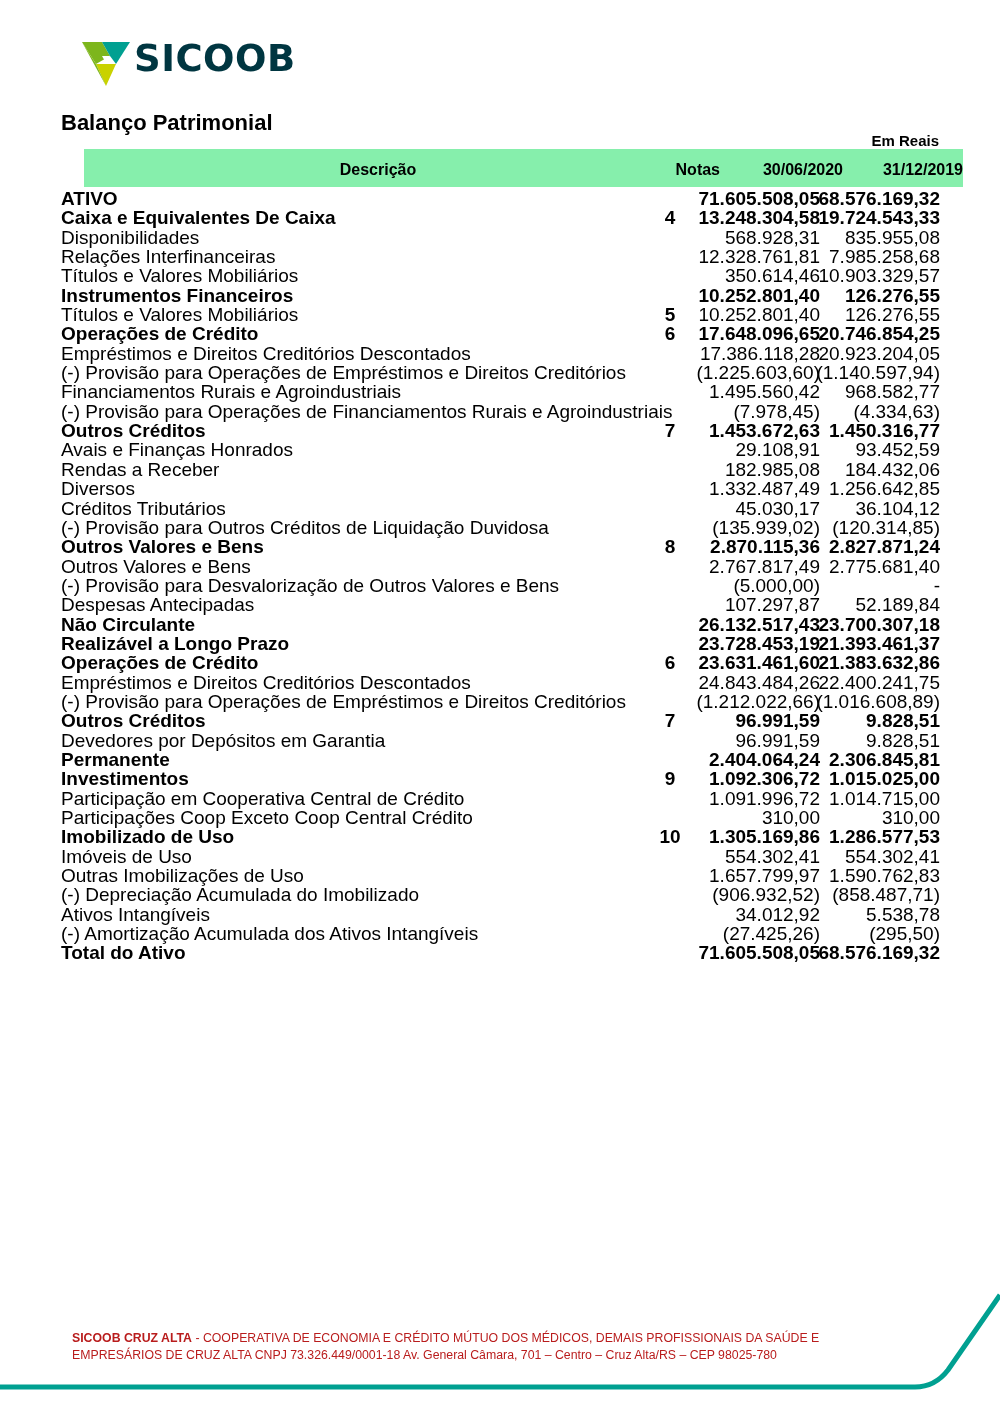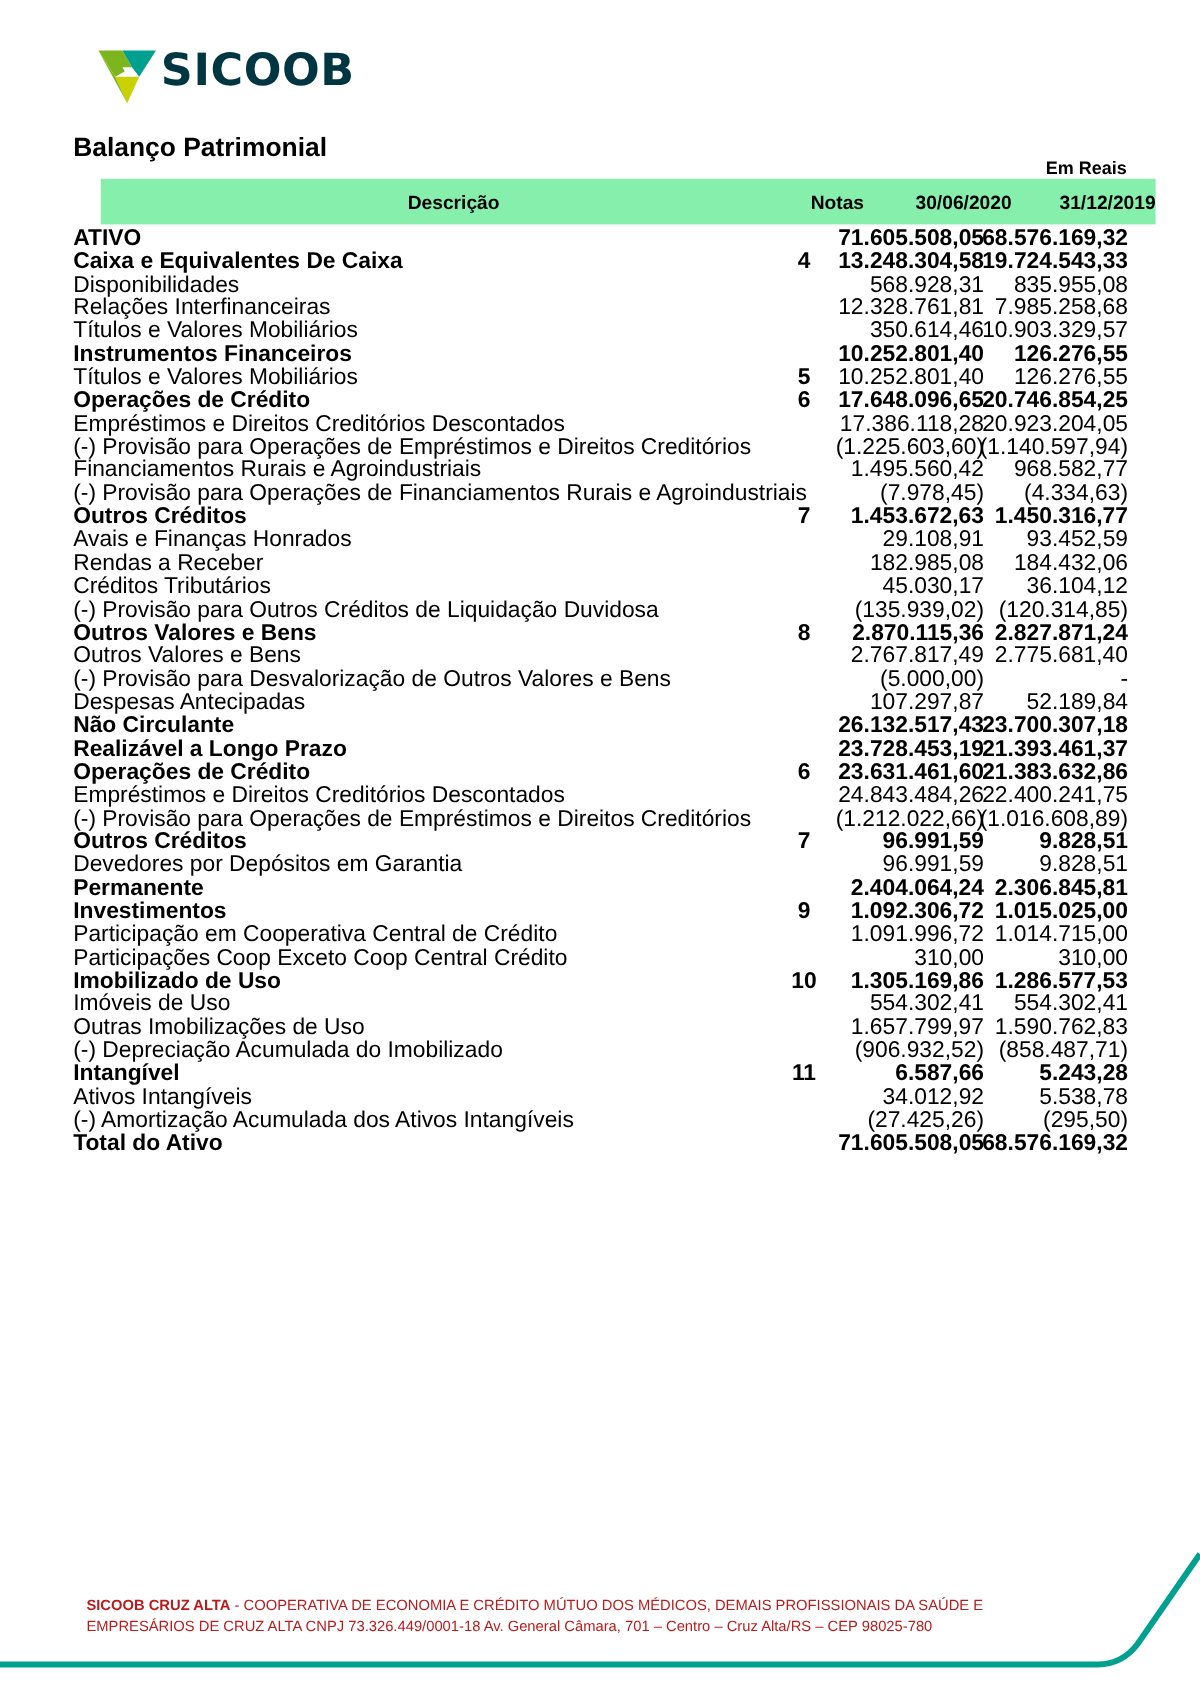--- a/index.html
+++ b/index.html
@@ -148,20 +148,26 @@
       <span class="c-v1">29.108,91</span>
       <span class="c-v2">93.452,59</span>
     </div>
     <div class="row">
       <span class="c-desc">Rendas a Receber</span>
       <span class="c-notas"></span>
       <span class="c-v1">182.985,08</span>
       <span class="c-v2">184.432,06</span>
     </div>
     <div class="row">
+      <span class="c-desc">Diversos</span>
+      <span class="c-notas"></span>
+      <span class="c-v1">1.332.487,49</span>
+      <span class="c-v2">1.256.642,85</span>
+    </div>
+    <div class="row">
       <span class="c-desc">Créditos Tributários</span>
       <span class="c-notas"></span>
       <span class="c-v1">45.030,17</span>
       <span class="c-v2">36.104,12</span>
     </div>
     <div class="row">
       <span class="c-desc">(-) Provisão para Outros Créditos de Liquidação Duvidosa</span>
       <span class="c-notas"></span>
       <span class="c-v1">(135.939,02)</span>
       <span class="c-v2">(120.314,85)</span>
@@ -273,26 +279,20 @@
       <span class="c-notas"></span>
       <span class="c-v1">1.657.799,97</span>
       <span class="c-v2">1.590.762,83</span>
     </div>
     <div class="row">
       <span class="c-desc">(-) Depreciação Acumulada do Imobilizado</span>
       <span class="c-notas"></span>
       <span class="c-v1">(906.932,52)</span>
       <span class="c-v2">(858.487,71)</span>
     </div>
-    <div class="row bold">
-      <span class="c-desc">Intangível</span>
-      <span class="c-notas">11</span>
-      <span class="c-v1">6.587,66</span>
-      <span class="c-v2">5.243,28</span>
-    </div>
     <div class="row">
       <span class="c-desc">Ativos Intangíveis</span>
       <span class="c-notas"></span>
       <span class="c-v1">34.012,92</span>
       <span class="c-v2">5.538,78</span>
     </div>
     <div class="row">
       <span class="c-desc">(-) Amortização Acumulada dos Ativos Intangíveis</span>
       <span class="c-notas"></span>
       <span class="c-v1">(27.425,26)</span>

